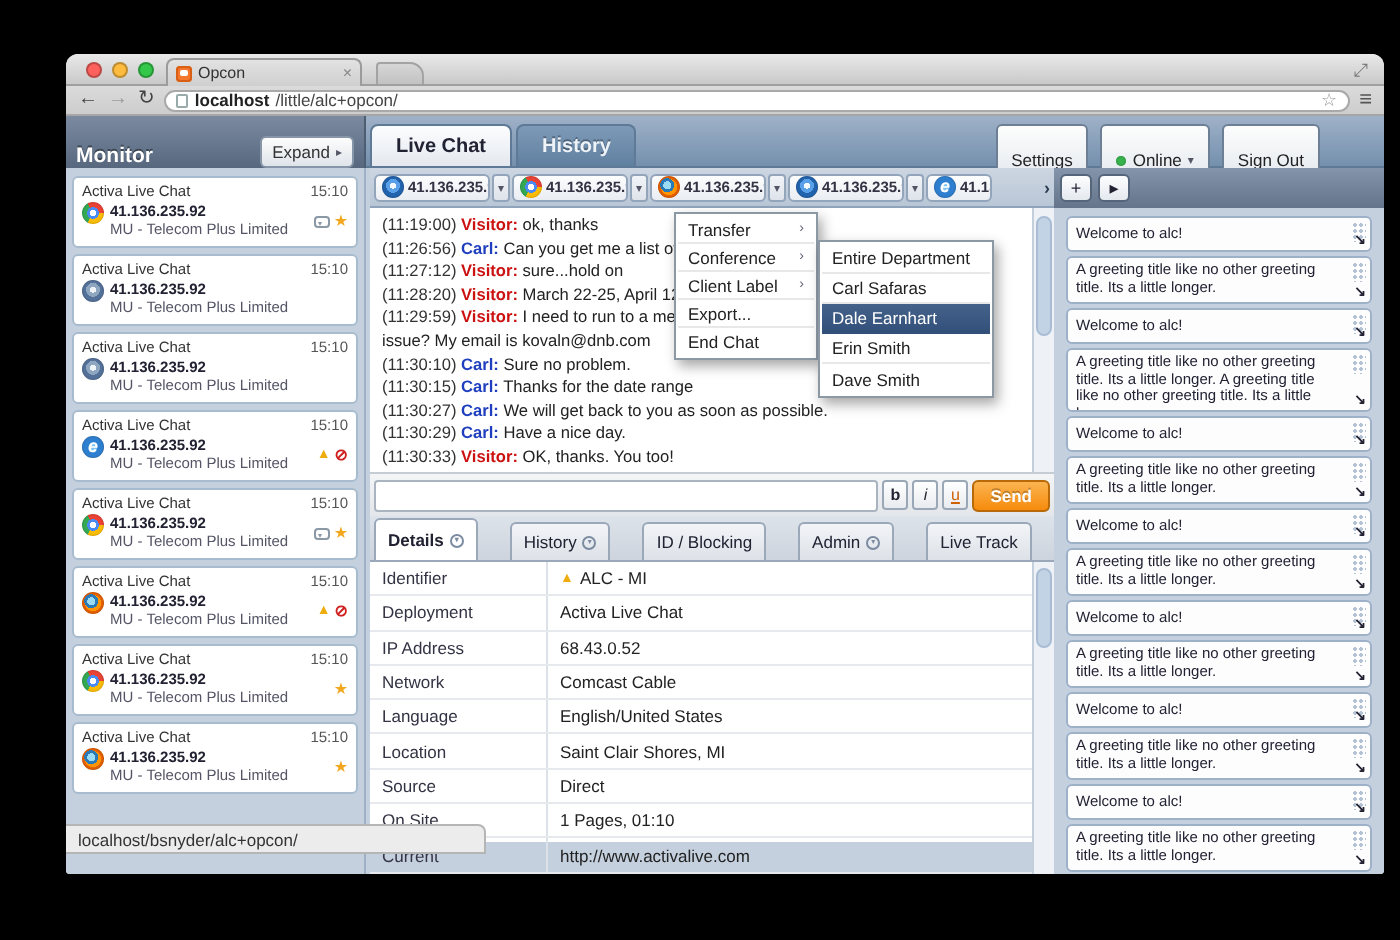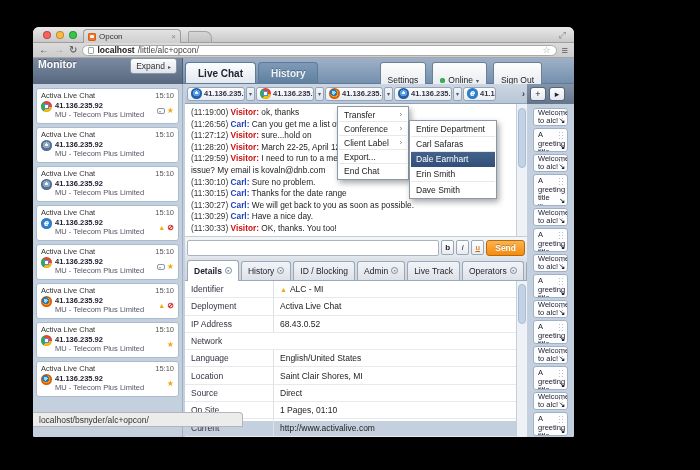--- a/index.html
+++ b/index.html
@@ -1,18 +1,18 @@
 <!DOCTYPE html>
 <html><head>
 <meta charset="utf-8">
 <style>
 *{box-sizing:border-box;margin:0;padding:0}
 html,body{width:700px;height:470px;background:#000;overflow:hidden;font-family:"Liberation Sans",sans-serif}
 body{position:relative}
-.window{position:absolute;left:33px;top:27px;width:541px;height:410px;background:#d6d6d6;border-radius:6px 6px 2px 2px;box-shadow:0 10px 30px rgba(0,0,0,.85),0 0 0 1px rgba(0,0,0,.45)}
+.window{position:absolute;left:33px;top:27px;width:659px;height:410px;background:#d6d6d6;border-radius:6px 6px 2px 2px;box-shadow:0 10px 30px rgba(0,0,0,.85),0 0 0 1px rgba(0,0,0,.45)}
 
 .titlebar{position:relative;height:16px;background:linear-gradient(#e9e9e9,#c9c9c9);border-radius:6px 6px 0 0;border-bottom:1px solid #9f9f9f}
 .tl{position:absolute;top:4px;width:8px;height:8px;border-radius:50%;border:1px solid rgba(0,0,0,.25)}
 .tl.r{left:10px;background:#fc615d}.tl.y{left:23px;background:#fdbc40}.tl.g{left:36px;background:#34c84a}
 .btab{position:absolute;left:50px;bottom:-1px;width:98px;height:14px;background:linear-gradient(#e2e2e2,#cfcfcf);border:1px solid #9b9b9b;border-bottom:none;border-radius:4px 4px 0 0;display:flex;align-items:center;padding:0 4px;font-size:8px;color:#333}
 .fav{width:8px;height:8px;border-radius:2px;background:#f3772c;box-shadow:inset 0 0 0 1px #d95f14;margin-right:3px;position:relative;flex:none}
 .fav::after{content:"";position:absolute;left:2px;top:2px;width:4px;height:3px;background:#fff;border-radius:1px}
 .btab .ttl{flex:1;overflow:hidden;white-space:nowrap}
 .tclose{color:#888;font-size:8px;line-height:1}
 .ntab{position:absolute;left:155px;bottom:0;width:24px;height:11px;background:linear-gradient(#d6d6d6,#c2c2c2);border:1px solid #a3a3a3;border-bottom:none;border-radius:2px 7px 0 0}
@@ -22,21 +22,21 @@
 .navbtn.dis{color:#9b9b9b}
 .urlbox{flex:1;height:11px;background:#fff;border:1px solid #a9a9a9;border-radius:6px;display:flex;align-items:center;padding:0 5px;font-size:8.5px;color:#222;gap:3px}
 .doc{width:6px;height:7px;border:1px solid #9aa;border-radius:1px;flex:none}
 .urlbox b{font-weight:bold}
 .urlbox .path{color:#444}
 .urlstar{margin-left:auto;color:#999;font-size:9px}
 .hamb{color:#555;font-size:11px;line-height:1}
 
 .app{position:absolute;top:31px;left:0;right:0;bottom:0;background:#c5d0de;overflow:hidden;border-radius:0 0 2px 2px}
 .appbar{position:absolute;top:0;left:0;right:0;height:26px;background:linear-gradient(#9fb1c8,#7490ad);border-bottom:1px solid #5f7a96}
-.mhead{position:absolute;left:0;top:0;width:150px;height:26px;background:linear-gradient(#7b8aa0,#57687e);border-right:1px solid #4e5e72;display:flex;align-items:flex-start;padding:0 5px}
+.mhead{position:absolute;left:0;top:0;width:150px;height:26px;background:linear-gradient(#7b8aa0,#57687e);border-right:1px solid #4e5e72;display:flex;align-items:flex-end;padding:0 5px}
 .mtitle{color:#fff;font-weight:bold;font-size:10.5px;text-shadow:0 -1px 0 rgba(0,0,0,.4);flex:1}
 .expandbtn{background:linear-gradient(#fdfdfd,#dfe4ea);border:1px solid #8795a8;border-radius:3px;font-size:8.5px;color:#333;padding:2px 5px;display:flex;gap:3px;align-items:center}
 .bigtabs{position:absolute;left:152px;bottom:0;display:flex;gap:2px}
 .bigtab{height:21px;padding:0 12px;display:flex;align-items:center;font-size:10px;font-weight:bold;border:1px solid #5f7a96;border-bottom:none;border-radius:4px 4px 0 0}
 .bigtab.active{background:linear-gradient(#fcfdfe,#e4e9ef);color:#223}
 .bigtab.inactive{background:linear-gradient(#7e9ab8,#60809f);color:#eef3f8;text-shadow:0 -1px 0 rgba(0,0,0,.3)}
 .sessbtns{position:absolute;right:32px;top:4px;display:flex;gap:6px}
 .sbtn{background:linear-gradient(#fdfdfd,#dde3ea);border:1px solid #6c7f94;border-radius:3px;font-size:8.5px;color:#222;padding:12px 7px;display:flex;align-items:center;gap:3px}
 .dot{width:5px;height:5px;border-radius:50%;background:#37b24d;box-shadow:inset 0 0 1px #1d7a2e;flex:none}
 .car{font-size:6px;color:#556}
@@ -82,21 +82,21 @@
 .scrollcol{position:absolute;top:46px;left:483px;width:11px;bottom:0;background:#eef2f7;border-left:1px solid #c4cfdc}
 .thumb{position:absolute;left:1px;width:8px;background:#c3d3e6;border:1px solid #a8bdd4;border-radius:4px}
 
 .composer{position:absolute;top:178px;left:152px;width:342px;height:22px;background:linear-gradient(#f4f5f7,#e3e6ea);border-top:1px solid #c6ccd4;display:flex;align-items:center;padding:0 2px;gap:2px}
 .cinput{flex:1;height:16px;background:#fff;border:1px solid #aab4c0;border-radius:2px}
 .fmtbtn{width:13px;height:15px;background:linear-gradient(#fff,#e8ebef);border:1px solid #9aa7b6;border-radius:2px;font-size:8px;display:flex;align-items:center;justify-content:center;color:#223;flex:none}
 .fmt-b{font-weight:bold}.fmt-i{font-style:italic}
 .fmt-u{color:#d06000;text-decoration:underline}
 .send{height:16px;padding:0 8px;background:linear-gradient(#fbb451,#f68b0c);border:1px solid #b86a08;border-radius:3px;color:#fff;font-weight:bold;font-size:8.5px;display:flex;align-items:center;text-shadow:0 -1px 0 rgba(0,0,0,.25);flex:none}
 
-.dtabs{position:absolute;top:200px;left:152px;width:342px;height:23px;background:linear-gradient(#dde3ea,#cdd4dd);border-bottom:1px solid #9aa8ba;display:flex;align-items:center;padding:2px 2px 0;gap:2px}
+.dtabs{position:absolute;top:200px;left:152px;width:342px;height:23px;background:linear-gradient(#dde3ea,#cdd4dd);border-bottom:1px solid #9aa8ba;display:flex;align-items:flex-end;padding:2px 2px 0;gap:16px}
 .dtab{height:19px;background:linear-gradient(#f2f4f7,#dde2e8);border:1px solid #9aa8ba;border-bottom:none;border-radius:3px 3px 0 0;font-size:8.5px;color:#223;display:flex;align-items:center;padding:0 6px;gap:3px;white-space:nowrap;overflow:hidden;flex:none}
 .dtab.active{background:#fff;height:21px;font-weight:bold}
 .dtab.clipd{max-width:54px;padding-right:0}
 .circ{width:7px;height:7px;border:1px solid #7b8ba0;border-radius:50%;display:inline-flex;align-items:center;justify-content:center;font-size:4px;color:#7b8ba0;line-height:1;flex:none}
 .dtabarrow{margin-left:auto;align-self:center;font-size:9px;font-weight:bold;color:#2a3a50}
 .dtable{position:absolute;top:223px;left:152px;width:331px;bottom:16px;background:#fff;font-size:8.5px;color:#222}
 .drow{height:17.3px;display:flex;align-items:center;border-bottom:1px solid #e6eaee}
 .dlabel{width:88px;padding-left:6px;color:#334;flex:none}
 .dval{border-left:1px solid #dde2e8;padding-left:6px;flex:1;display:flex;align-items:center;gap:3px;height:100%}
 
@@ -413,20 +413,23 @@
           </span>
         </div>
       <div class="drow">
           <span class="dlabel">IP Address</span>
           <span class="dval">
             <span>68.43.0.52</span>
           </span>
         </div>
       <div class="drow">
           <span class="dlabel">Network</span>
+          <span class="dval">
+            <span>Comcast Cable</span>
+          </span>
         </div>
       <div class="drow">
           <span class="dlabel">Language</span>
           <span class="dval">
             <span>English/United States</span>
           </span>
         </div>
       <div class="drow">
           <span class="dlabel">Location</span>
           <span class="dval">

